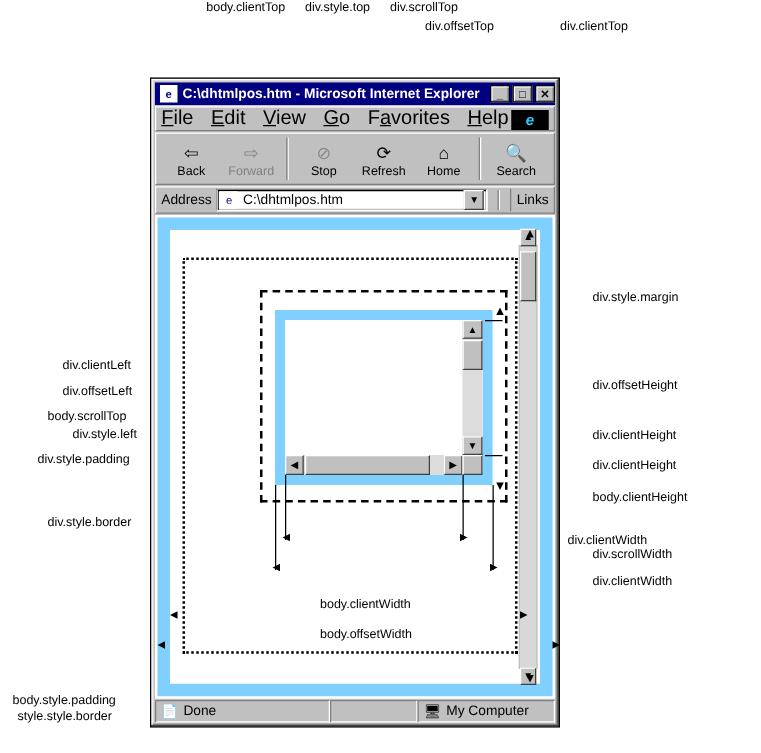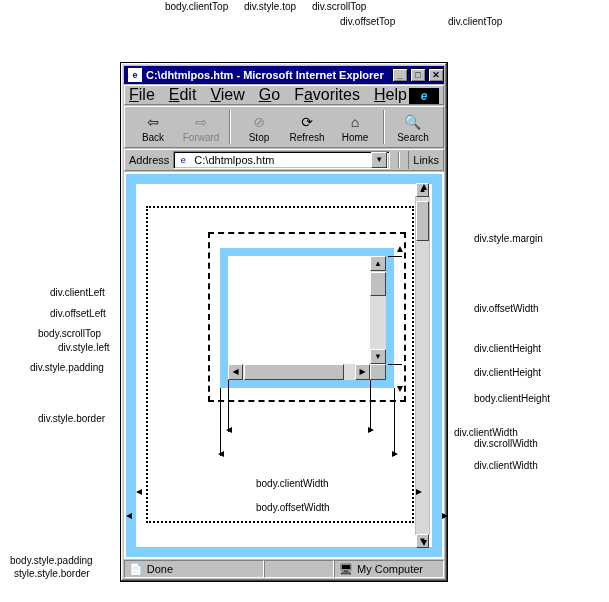--- a/index.html
+++ b/index.html
@@ -357,21 +357,21 @@
 <div class="label" style="left:30px; top:362px">div.style.padding</div>
 
 <div class="label" style="left:38px; top:413px">div.style.border</div>
 
 <div class="label" style="left:10px; top:555px">body.style.padding</div>
 
 <div class="label" style="left:14px; top:568px">style.style.border</div>
 
 <div class="label" style="left:474px; top:233px">div.style.margin</div>
 
-<div class="label" style="left:474px; top:303px">div.offsetWidth</div>
+<div class="label" style="left:474px; top:303px">div.offsetHeight</div>
 
 <div class="label" style="left:474px; top:343px">div.clientHeight</div>
 
 <div class="label" style="left:474px; top:367px">div.clientHeight</div>
 
 <div class="label" style="left:474px; top:393px">body.clientHeight</div>
 
 <div class="label" style="left:454px; top:427px">div.clientWidth</div>
 
 <div class="label" style="left:474px; top:438px">div.scrollWidth</div>

